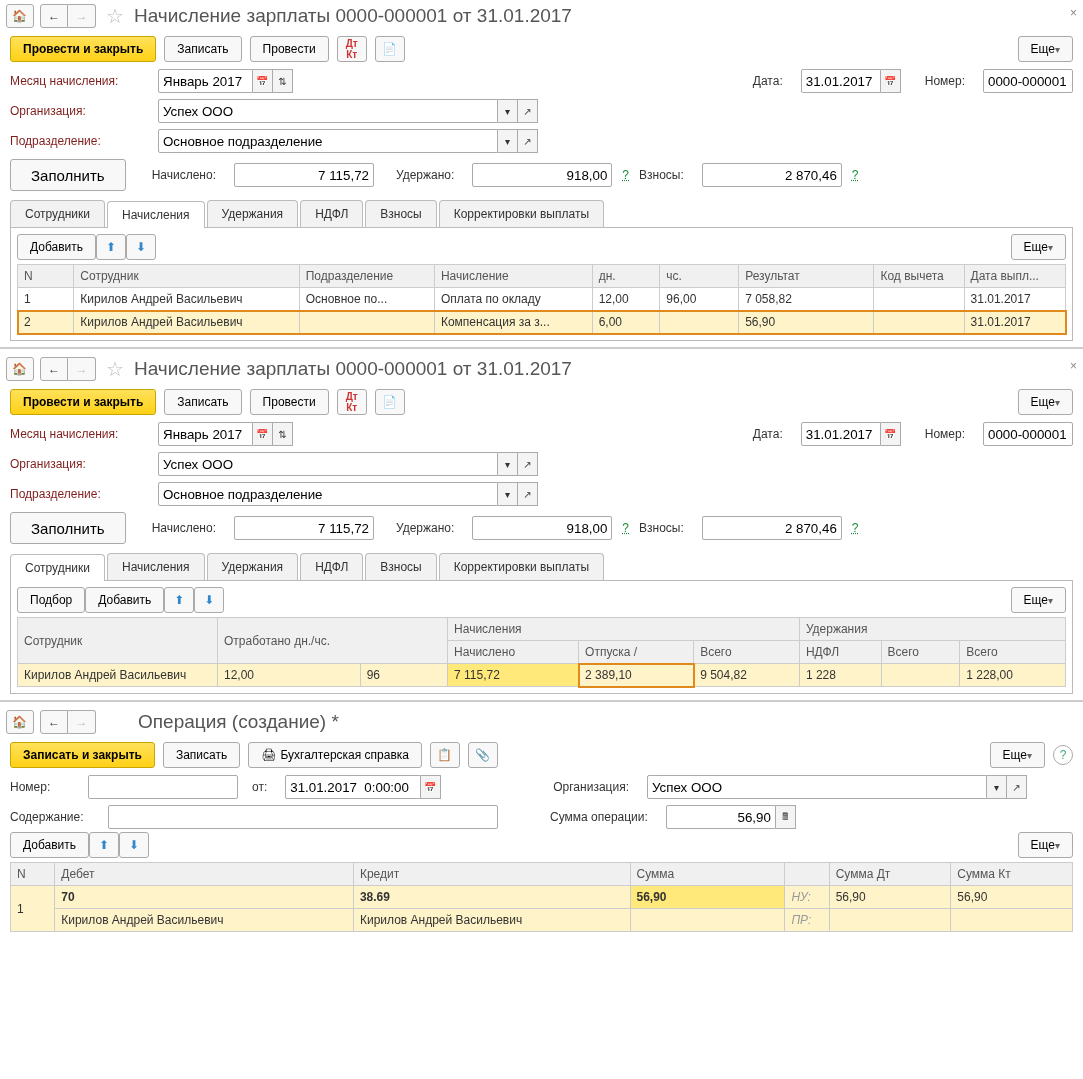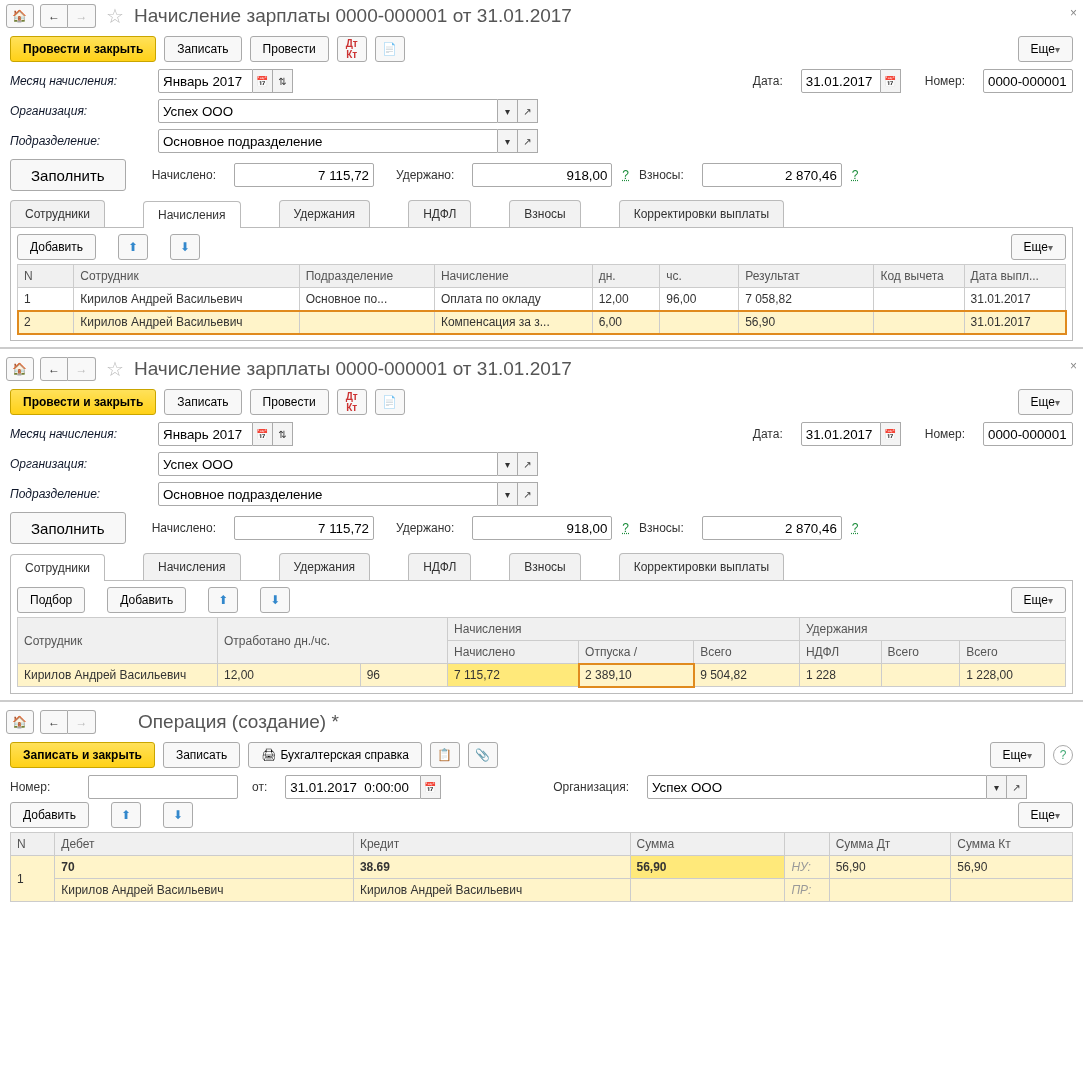--- a/index.html
+++ b/index.html
@@ -17,38 +17,38 @@
 
 .toolbar { display: flex; align-items: center; gap: 8px; padding: 4px 10px; }
 .btn { border: 1px solid #aaa; border-radius: 3px; background: #f8f8f8; padding: 4px 12px; cursor: pointer; font-size: 12px; height: 26px; display: inline-flex; align-items: center; }
 .btn-yellow { background: linear-gradient(#ffe15a,#ffd117); border-color: #c9a500; font-weight: bold; }
 .btn-more { margin-left: auto; }
 .chev::after { content: " ▾"; color: #666; font-size: 10px; }
 .icon-only { width: 30px; justify-content: center; padding: 0; }
 .qmark { border: 1px solid #aaa; border-radius: 50%; width: 20px; height: 20px; display:inline-flex; align-items:center; justify-content:center; color:#4a7; cursor:pointer; }
 
 .formrow { display: flex; align-items: center; gap: 6px; padding: 3px 10px; }
-.lbl { width: 130px; color: #0f172a; font-style: italic; }
+.lbl { width: 130px; color: #7f1d1d; }
 .lbl-sm { color: #333; }
 .inp { border: 1px solid #aaa; border-radius: 2px; height: 24px; padding: 2px 4px; background: #fff; margin-left: 12px; }
 .inp.ro { background: #fff; }
 .inp-r { text-align: right; }
 .field-btn { border: 1px solid #aaa; border-left:none; height: 24px; width: 20px; display:inline-flex; align-items:center; justify-content:center; background:#f4f4f4; cursor:pointer; font-size:10px; }
 .field-wrap { display:inline-flex; }
 .field-wrap .inp { border-top-right-radius:0; border-bottom-right-radius:0; }
 .link-q { color: #1a8c3a; text-decoration: underline dotted; cursor: pointer; padding: 0 4px; }
 .btn-big { font-size: 15px; padding: 6px 20px; height: 32px; }
 .summrow { display:flex; align-items:center; gap:6px; padding:3px 10px; }
 
-.tabs { display: flex; border-bottom: 1px solid #bbb; margin: 6px 10px 0 10px; gap: 36px; }
+.tabs { display: flex; border-bottom: 1px solid #bbb; margin: 6px 10px 0 10px; }
 .tab { border: 1px solid #bbb; border-bottom: none; background: #f2f2f2; padding: 6px 14px; cursor: pointer; margin-right: 2px; border-radius: 4px 4px 0 0; font-size: 12px; }
 .tab.active { background: #fff; position: relative; top: 1px; }
 
 .tabcontent { border: 1px solid #bbb; border-top:none; margin: 0 10px; padding: 6px; }
-.rowbar { display:flex; align-items:center; gap:22px; margin-bottom:4px; }
+.rowbar { display:flex; align-items:center; gap:0; margin-bottom:4px; }
 .rowbar .btn-more { margin-left:auto; }
 
 table.grid { width: 100%; border-collapse: collapse; background:#fff; }
 table.grid th, table.grid td { border: 1px solid #ccc; padding: 4px 6px; font-size: 12px; text-align:left; }
 table.grid th { background: #f0f0f0; font-weight: normal; color:#555; }
 td.r, th.r { text-align: right; }
 td.c, th.c { text-align: center; }
 tr.hl { background: #fff4c9; outline: 2px solid #e08a1e; outline-offset: -1px; }
 tr.yellow { background: #fff4c9; }
 td.yellow { background:#ffe97a; }
@@ -329,20 +329,30 @@
       <span class="field-btn">📅</span>
     </span>
     <span style="width:100px"></span>
     <span class="lbl-sm">Организация:</span>
     <span class="field-wrap">
       <input class="inp" style="width: 340px;" value="Успех ООО">
       <span class="field-btn">▾</span>
       <span class="field-btn">↗</span>
     </span>
   </div>
+  <div class="formrow">
+    <span class="lbl-sm" style="width:80px">Содержание:</span>
+    <input class="inp" style="width: 390px;" value="">
+    <span style="width:40px"></span>
+    <span class="lbl-sm">Сумма операции:</span>
+    <span class="field-wrap">
+      <input class="inp inp-r" style="width: 110px;" value="56,90">
+      <span class="field-btn">🖩</span>
+    </span>
+  </div>
   <div style="margin:0 10px">
     <div class="rowbar">
       <button class="btn">Добавить</button>
       <button class="btn icon-only" style="color:#38c">⬆</button>
       <button class="btn icon-only" style="color:#38c">⬇</button>
       <button class="btn btn-more chev">Еще</button>
     </div>
     <table class="grid">
       <thead>
           <tr>

